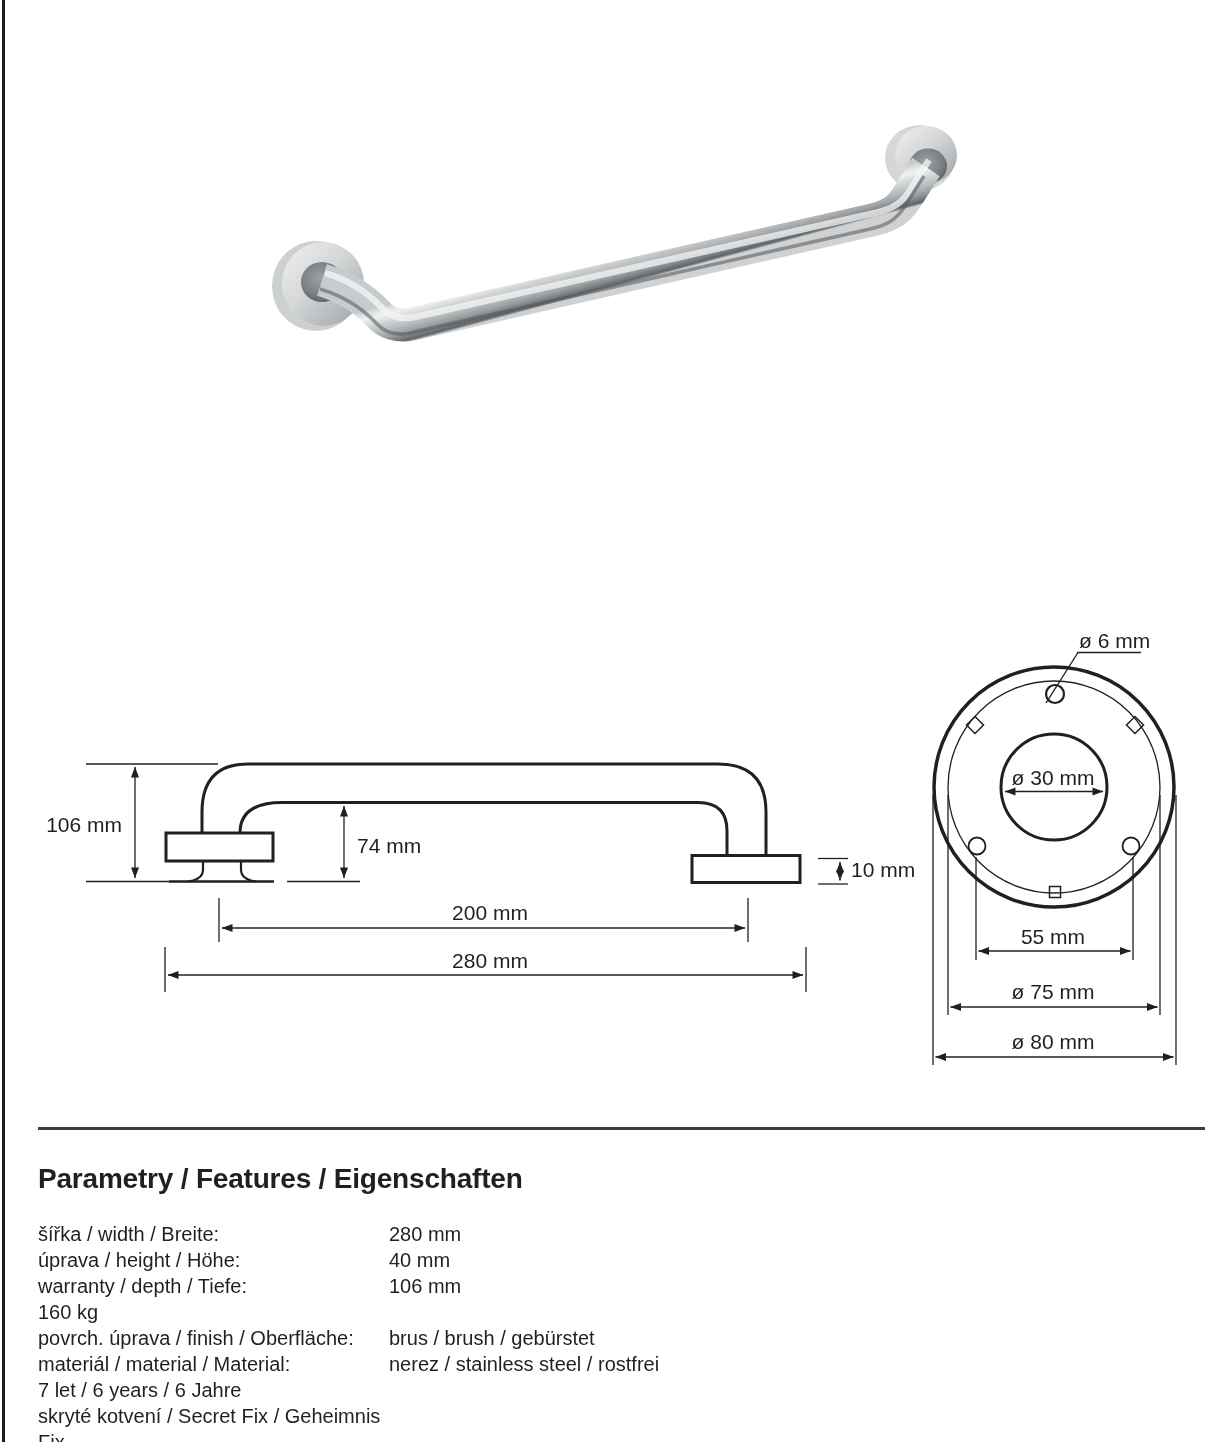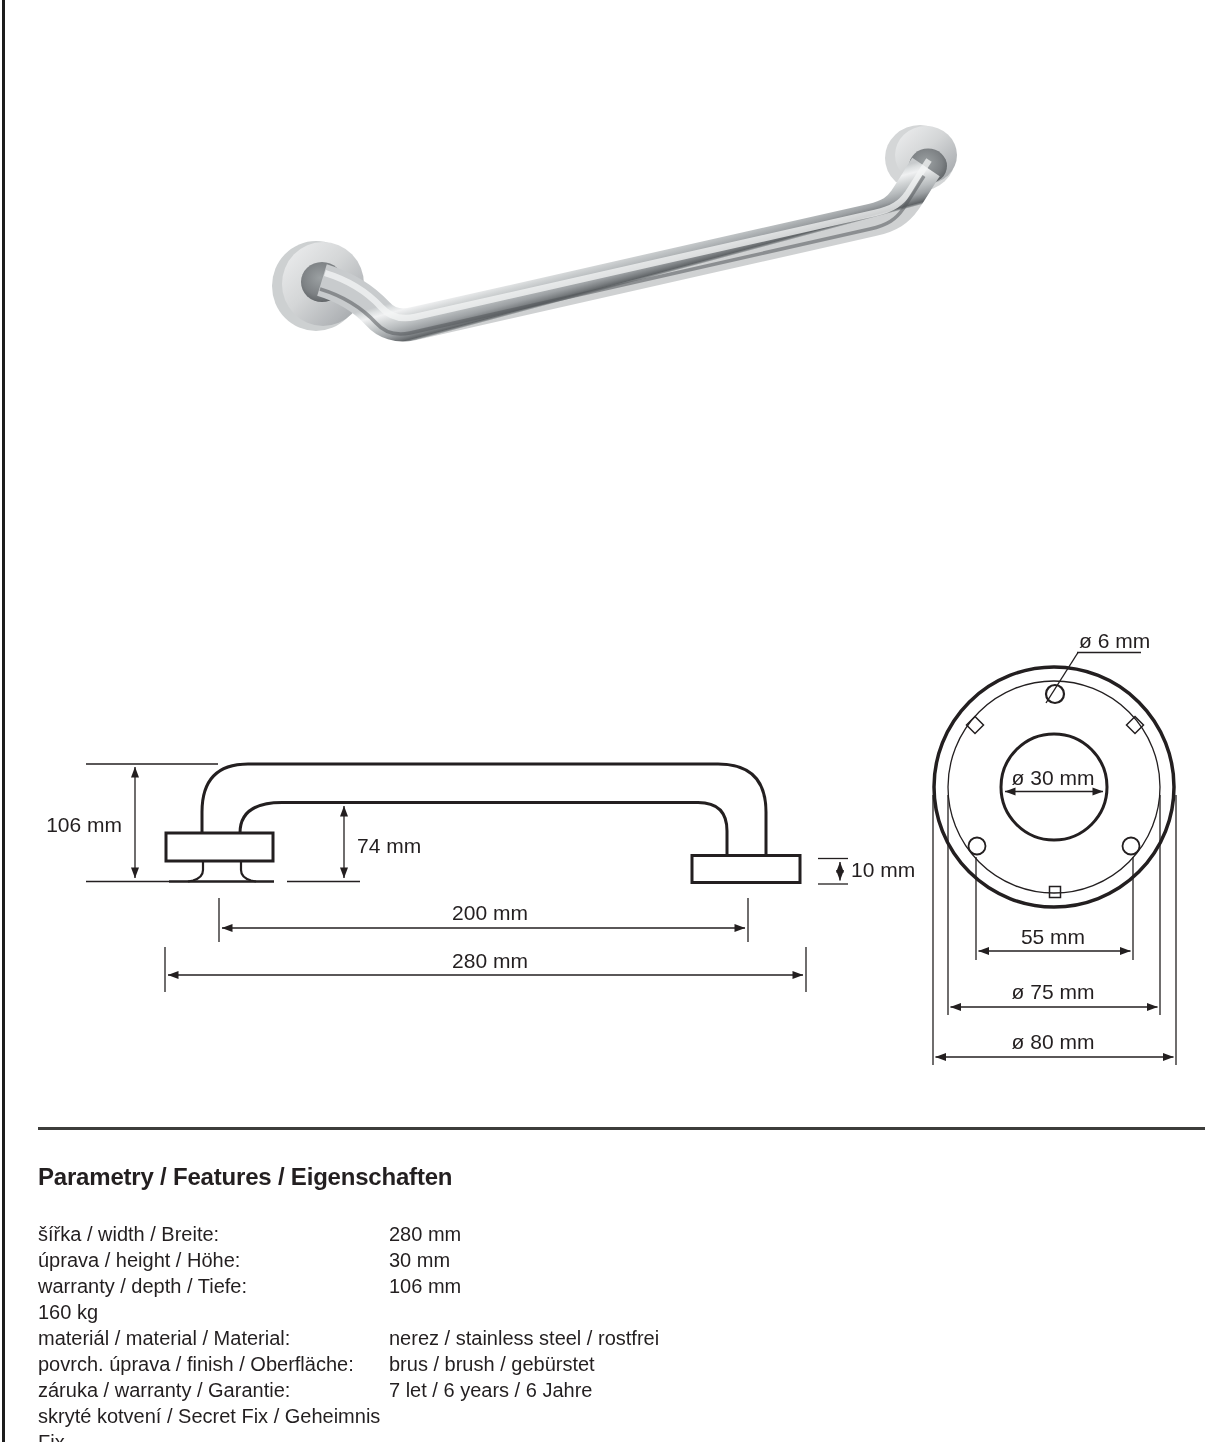--- a/index.html
+++ b/index.html
@@ -2,21 +2,21 @@
 <html><head>
 <meta charset="utf-8">
 <style>
   html,body{margin:0;padding:0;background:#ffffff;}
   body{font-family:"Liberation Sans","DejaVu Sans",sans-serif;color:#231f20;}
   .page{position:relative;width:1216px;height:1442px;background:#ffffff;overflow:hidden;}
   .page-border-left{position:absolute;left:2px;top:0;width:3px;height:1442px;background:#1c1c1c;}
   .photo-wrap{position:absolute;left:250px;top:90px;width:740px;height:260px;}
   .drawings-wrap{position:absolute;left:30px;top:595px;width:1186px;height:495px;}
   .separator{position:absolute;left:38px;top:1127px;width:1167px;height:2.5px;background:#3d3d3b;}
-  .params-heading{position:absolute;left:38px;top:1163px;font-size:24px;font-weight:bold;letter-spacing:-0.2px;color:#231f20;}
+  .params-heading{position:absolute;left:38px;top:1163px;font-size:28px;font-weight:bold;letter-spacing:-0.2px;color:#231f20;}
   .params-table{position:absolute;left:38px;top:1221px;width:1100px;font-size:20px;line-height:26px;color:#231f20;}
   .param-row{display:flex;}
   .param-label{width:351px;flex:0 0 351px;}
   .param-value{flex:1;}
   svg text{font-family:"Liberation Sans","DejaVu Sans",sans-serif;}
 </style>
 </head>
 <body>
 
 <div class="page">
@@ -163,39 +163,38 @@
 
   <div class="params-heading">Parametry / Features / Eigenschaften</div>
 
   <div class="params-table">
     <div class="param-row">
       <div class="param-label">šířka / width / Breite:</div>
       <div class="param-value">280 mm</div>
     </div>
     <div class="param-row">
       <div class="param-label">úprava / height / Höhe:</div>
-      <div class="param-value">30 mm</div>
+      <div class="param-value">40 mm</div>
     </div>
     <div class="param-row">
       <div class="param-label">warranty / depth / Tiefe:</div>
       <div class="param-value">106 mm</div>
     </div>
     <div class="param-row">
       <div class="param-value">160 kg</div>
     </div>
     <div class="param-row">
+      <div class="param-label">povrch. úprava / finish / Oberfläche:</div>
+      <div class="param-value">brus / brush / gebürstet</div>
+    </div>
+    <div class="param-row">
       <div class="param-label">materiál / material / Material:</div>
       <div class="param-value">nerez / stainless steel / rostfrei</div>
     </div>
     <div class="param-row">
-      <div class="param-label">povrch. úprava / finish / Oberfläche:</div>
-      <div class="param-value">brus / brush / gebürstet</div>
-    </div>
-    <div class="param-row">
-      <div class="param-label">záruka / warranty / Garantie:</div>
       <div class="param-value">7 let / 6 years / 6 Jahre</div>
     </div>
     <div class="param-row">
       <div class="param-label">skryté kotvení / Secret Fix / Geheimnis Fix</div>
       <div class="param-value"></div>
     </div>
   </div>
 
 </div>
 

